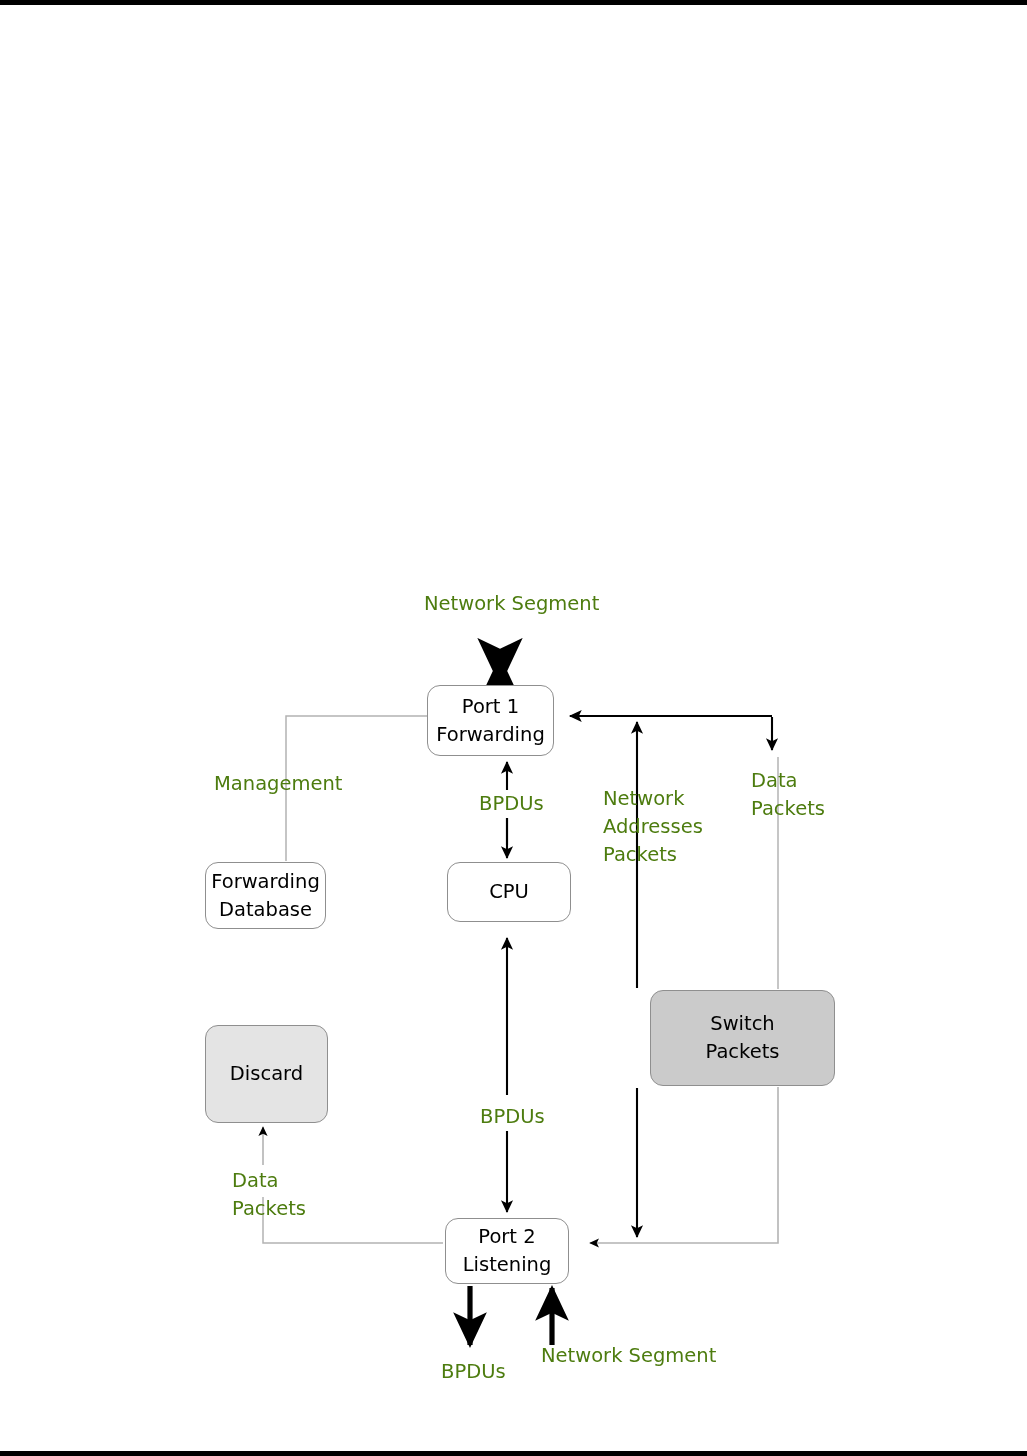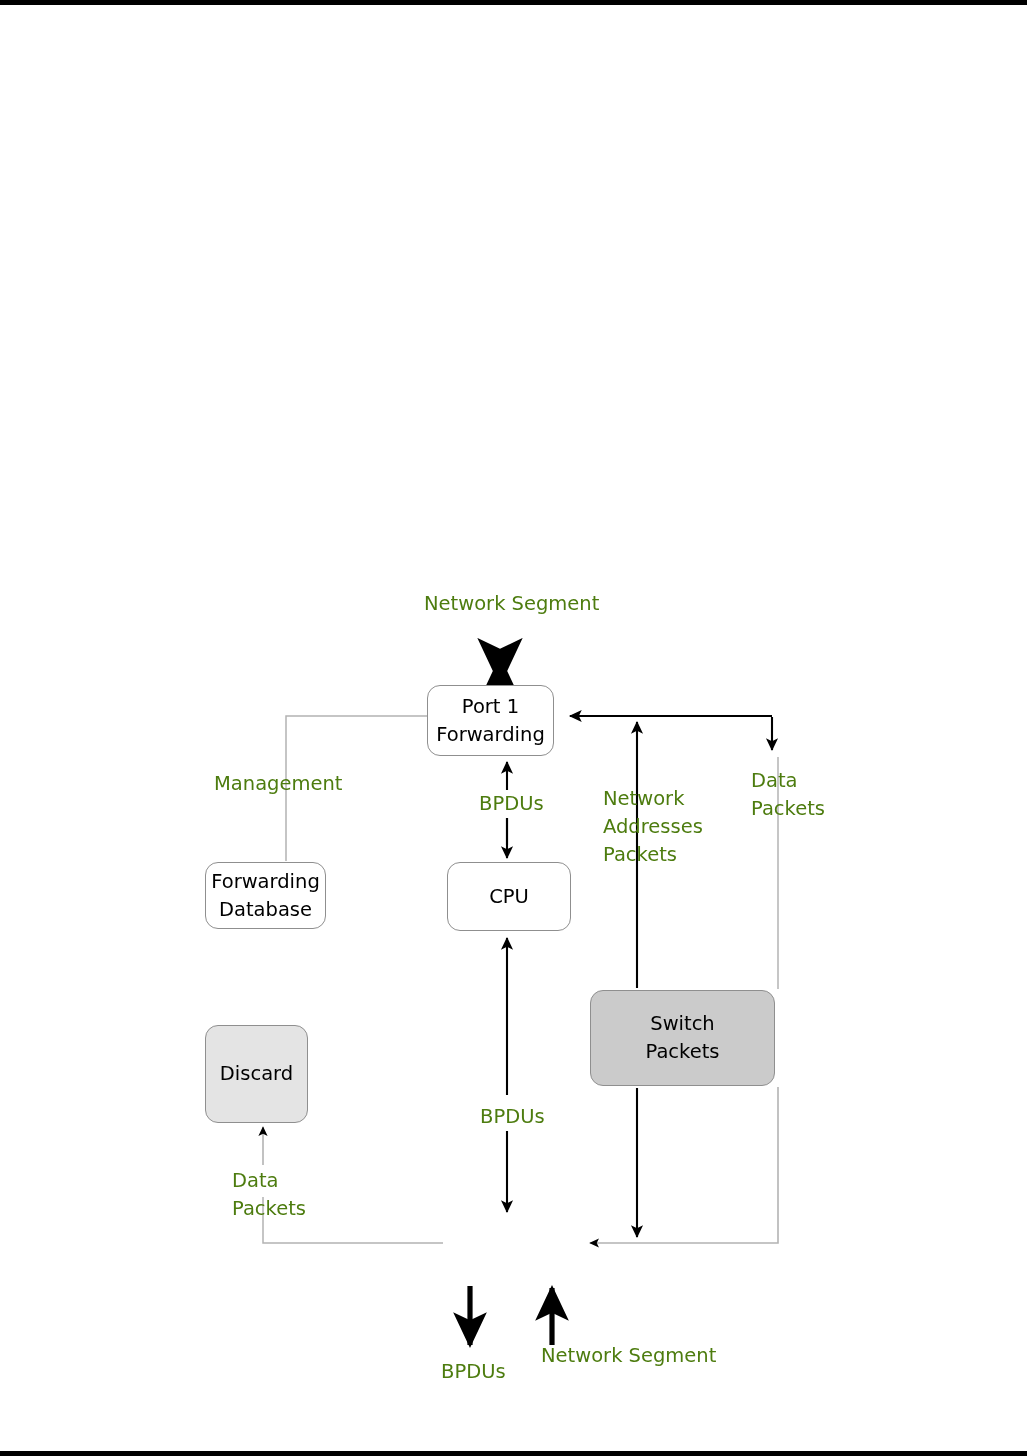--- a/index.html
+++ b/index.html
@@ -48,24 +48,24 @@
     font-size: 19.5px;
     line-height: 1.42;
     text-align: center;
     white-space: nowrap;
     z-index: 5;
   }
   .node.shaded-light { background: #e4e4e4; }
   .node.shaded-dark  { background: #cbcbcb; }
 
   #node-port1    { left: 427px; top: 685px;  width: 127px; height: 71px;  }
-  #node-cpu      { left: 447px; top: 862px;  width: 124px; height: 69px;  }
+  #node-cpu      { left: 447px; top: 862px;  width: 124px; height: 60px;  }
   #node-fdb      { left: 205px; top: 862px;  width: 121px; height: 67px;  }
-  #node-discard  { left: 205px; top: 1025px; width: 103px; height: 98px;  }
-  #node-fabric   { left: 590px; top: 990px;  width: 185px; height: 96px;  }
+  #node-discard  { left: 205px; top: 1025px; width: 123px; height: 98px;  }
+  #node-fabric   { left: 650px; top: 990px;  width: 185px; height: 96px;  }
   #node-port2    { left: 445px; top: 1218px; width: 124px; height: 66px;  }
 
   
   .edge-label {
     position: absolute;
     color: #4d7c0f;
     font-size: 19.5px;
     line-height: 1.44;
     white-space: nowrap;
     z-index: 6;
@@ -178,20 +178,24 @@
 
     <div class="node shaded-light" id="node-discard">
       <span>Discard</span>
     </div>
 
     <div class="node shaded-dark" id="node-fabric">
       <span>Switch</span>
       <span>Packets</span>
     </div>
 
+    <div class="node" id="node-port2">
+      <span>Port 2</span>
+      <span>Listening</span>
+    </div>
 
     <div class="edge-label" id="lbl-netseg-top">Network Segment</div>
 
     <div class="edge-label" id="lbl-addresses">Management</div>
 
     <div class="edge-label bg" id="lbl-bpdus-upper">BPDUs</div>
 
     <div class="edge-label" id="lbl-netmgmt">
       <div>Network</div>
       <div>Addresses</div>

